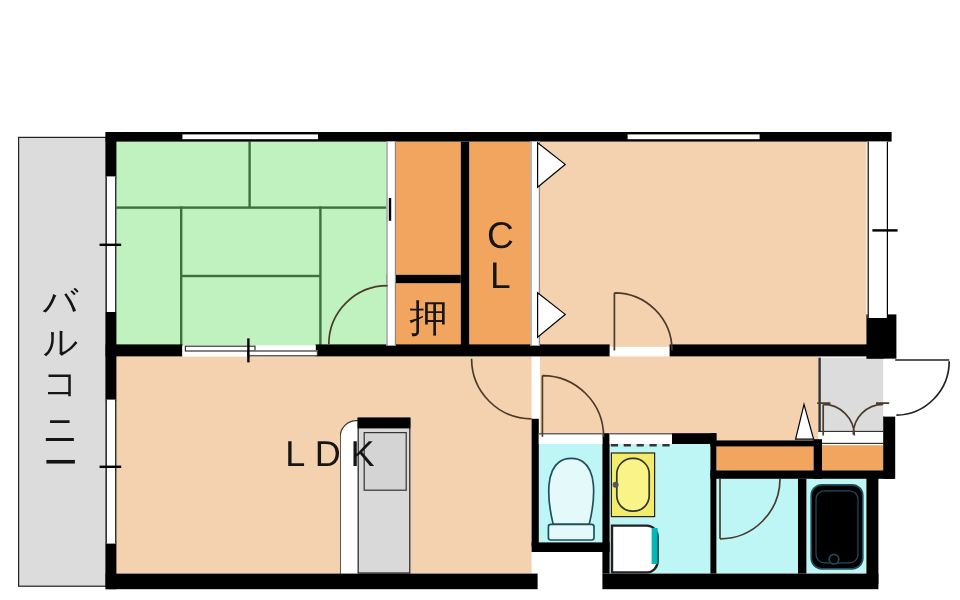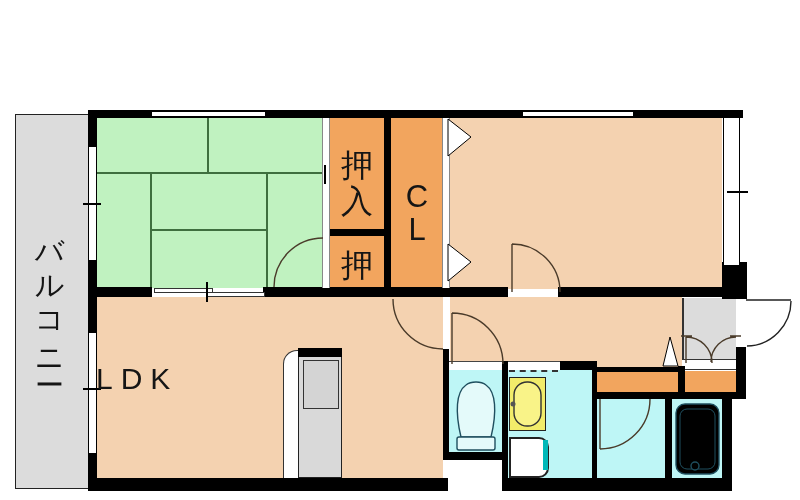--- a/index.html
+++ b/index.html
@@ -129,26 +129,25 @@
       <rect fill="#f9f388" stroke="#333" x="514" y="382" width="27" height="44" rx="13"></rect>
       <circle fill="#555" stroke="none" cx="513" cy="404" r="2.5"></circle>
       <rect x="676" y="404" width="43" height="70" rx="9"></rect>
       <rect stroke-width="1" x="680" y="409" width="35" height="60" rx="7"></rect>
       <circle cx="695" cy="466" r="4"></circle>
     </g>
   </svg>
 
   <div class="label z6" style="left:30px;top:218px;writing-mode:vertical-rl;font-size:29px;letter-spacing:5px;">バルコニー</div>
 
-  <div class="label stack z6" style="left:336px;top:147px;width:42px;font-size:32px;line-height:36px;">押入</div>
 
   <div class="label z6" style="left:330px;top:244px;width:54px;font-size:32px;text-align:center;">押</div>
 
   <div class="label stack z6" style="left:404px;top:180px;width:26px;font-size:31px;line-height:33px;">CL</div>
 
   <div class="label z6" style="left:450px;top:165px;width:272px;text-align:center;font-size:32px;line-height:38px;">
   </div>
 
-  <div class="label z6" style="left:96px;top:360px;width:224px;text-align:left;font-size:30px;line-height:37px;">
+  <div class="label z6" style="left:96px;top:360px;width:224px;text-align:right;font-size:30px;line-height:37px;">
     <div style="letter-spacing:8px;">LDK</div>
   </div>
 
 </div>
 
 </body></html>

